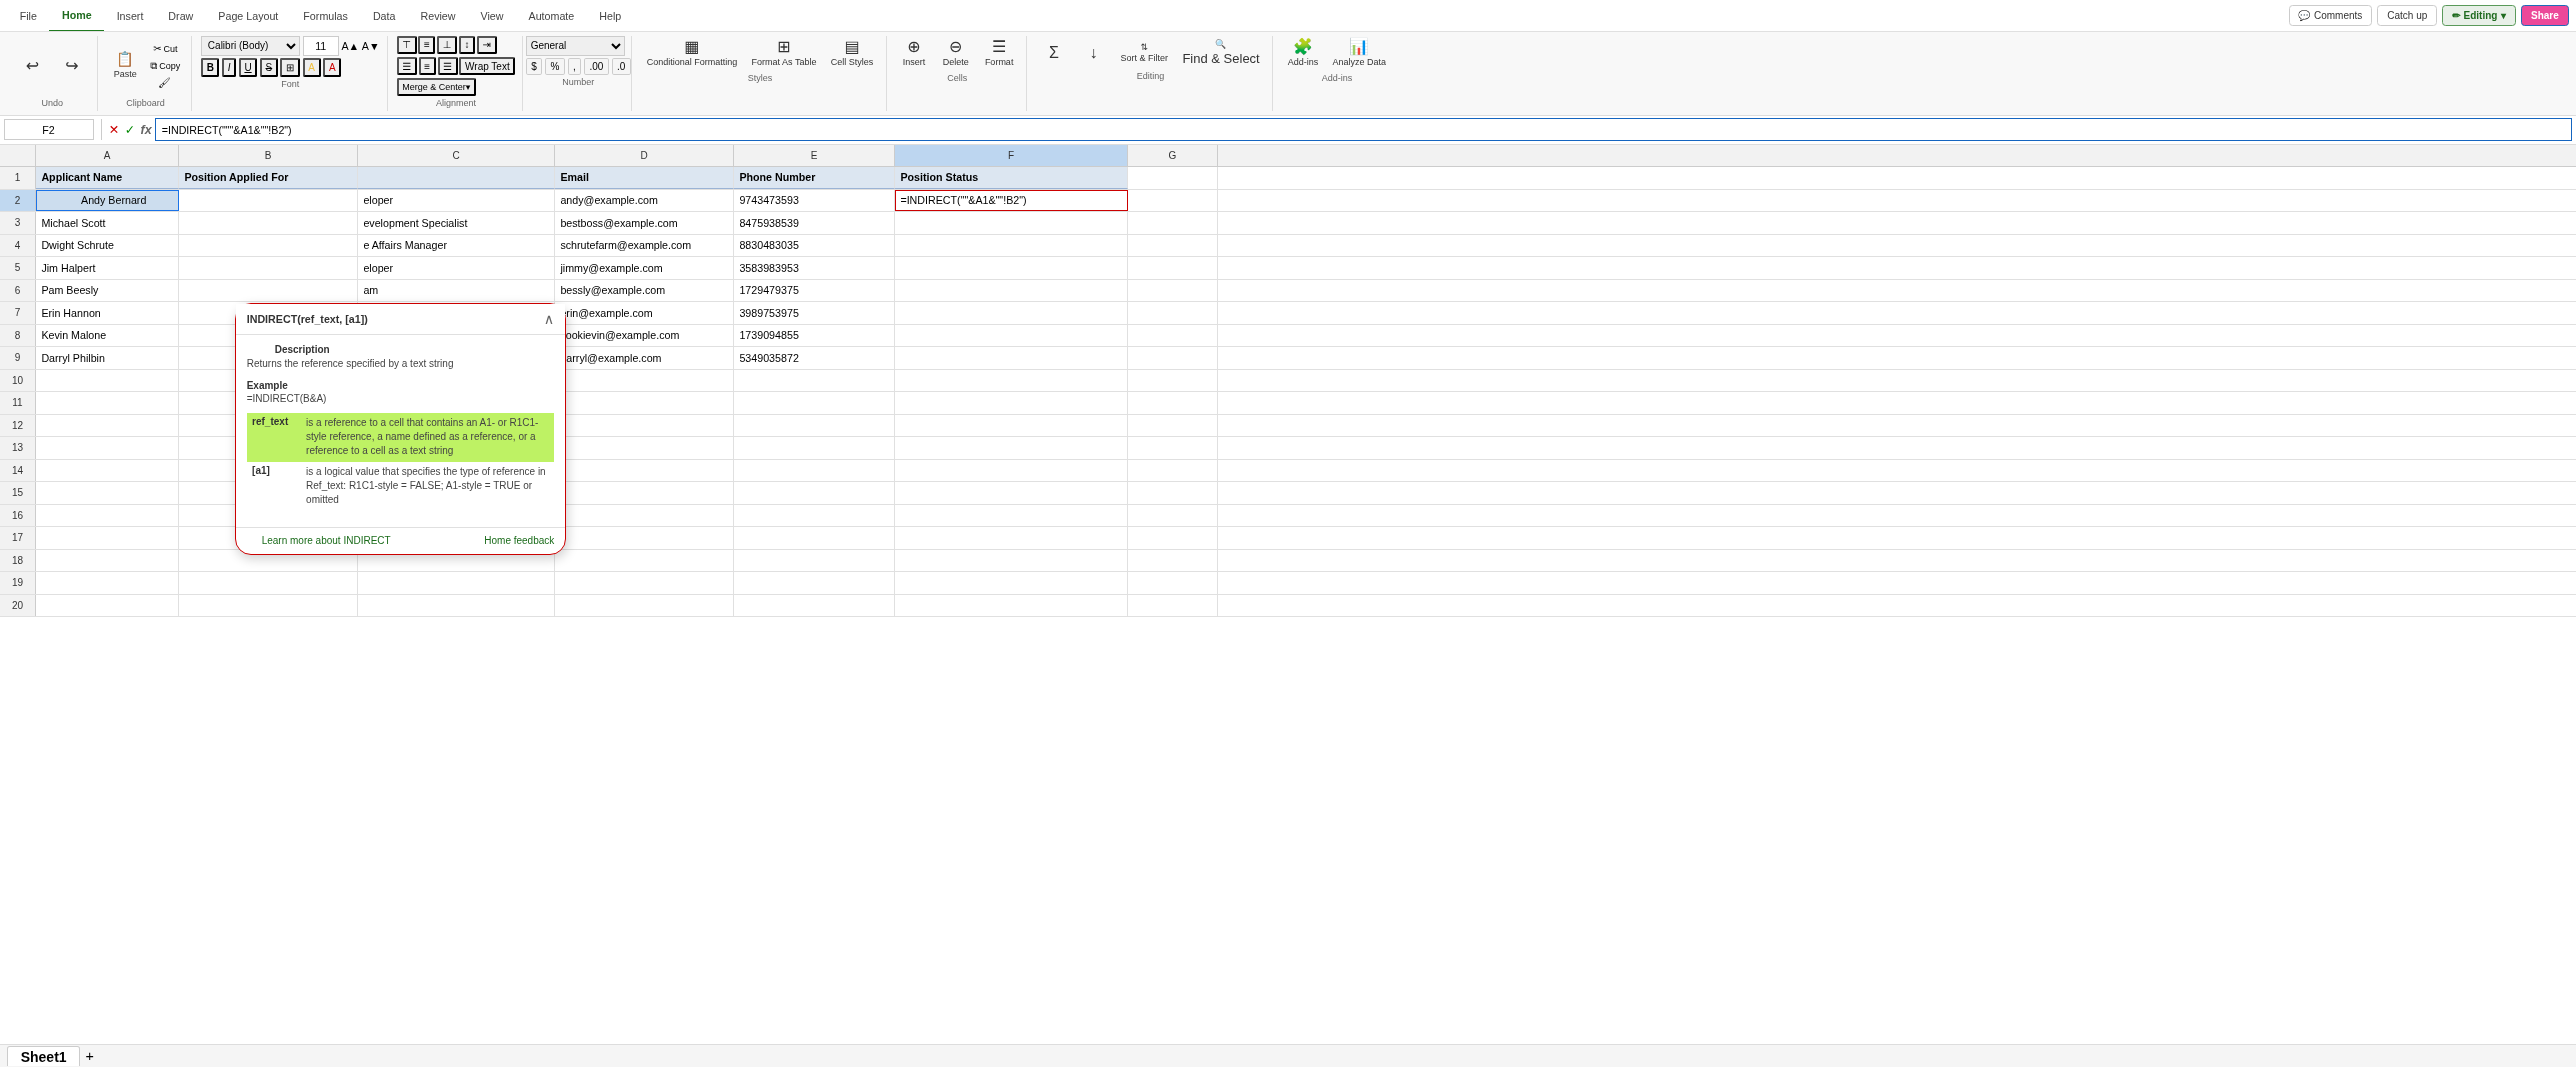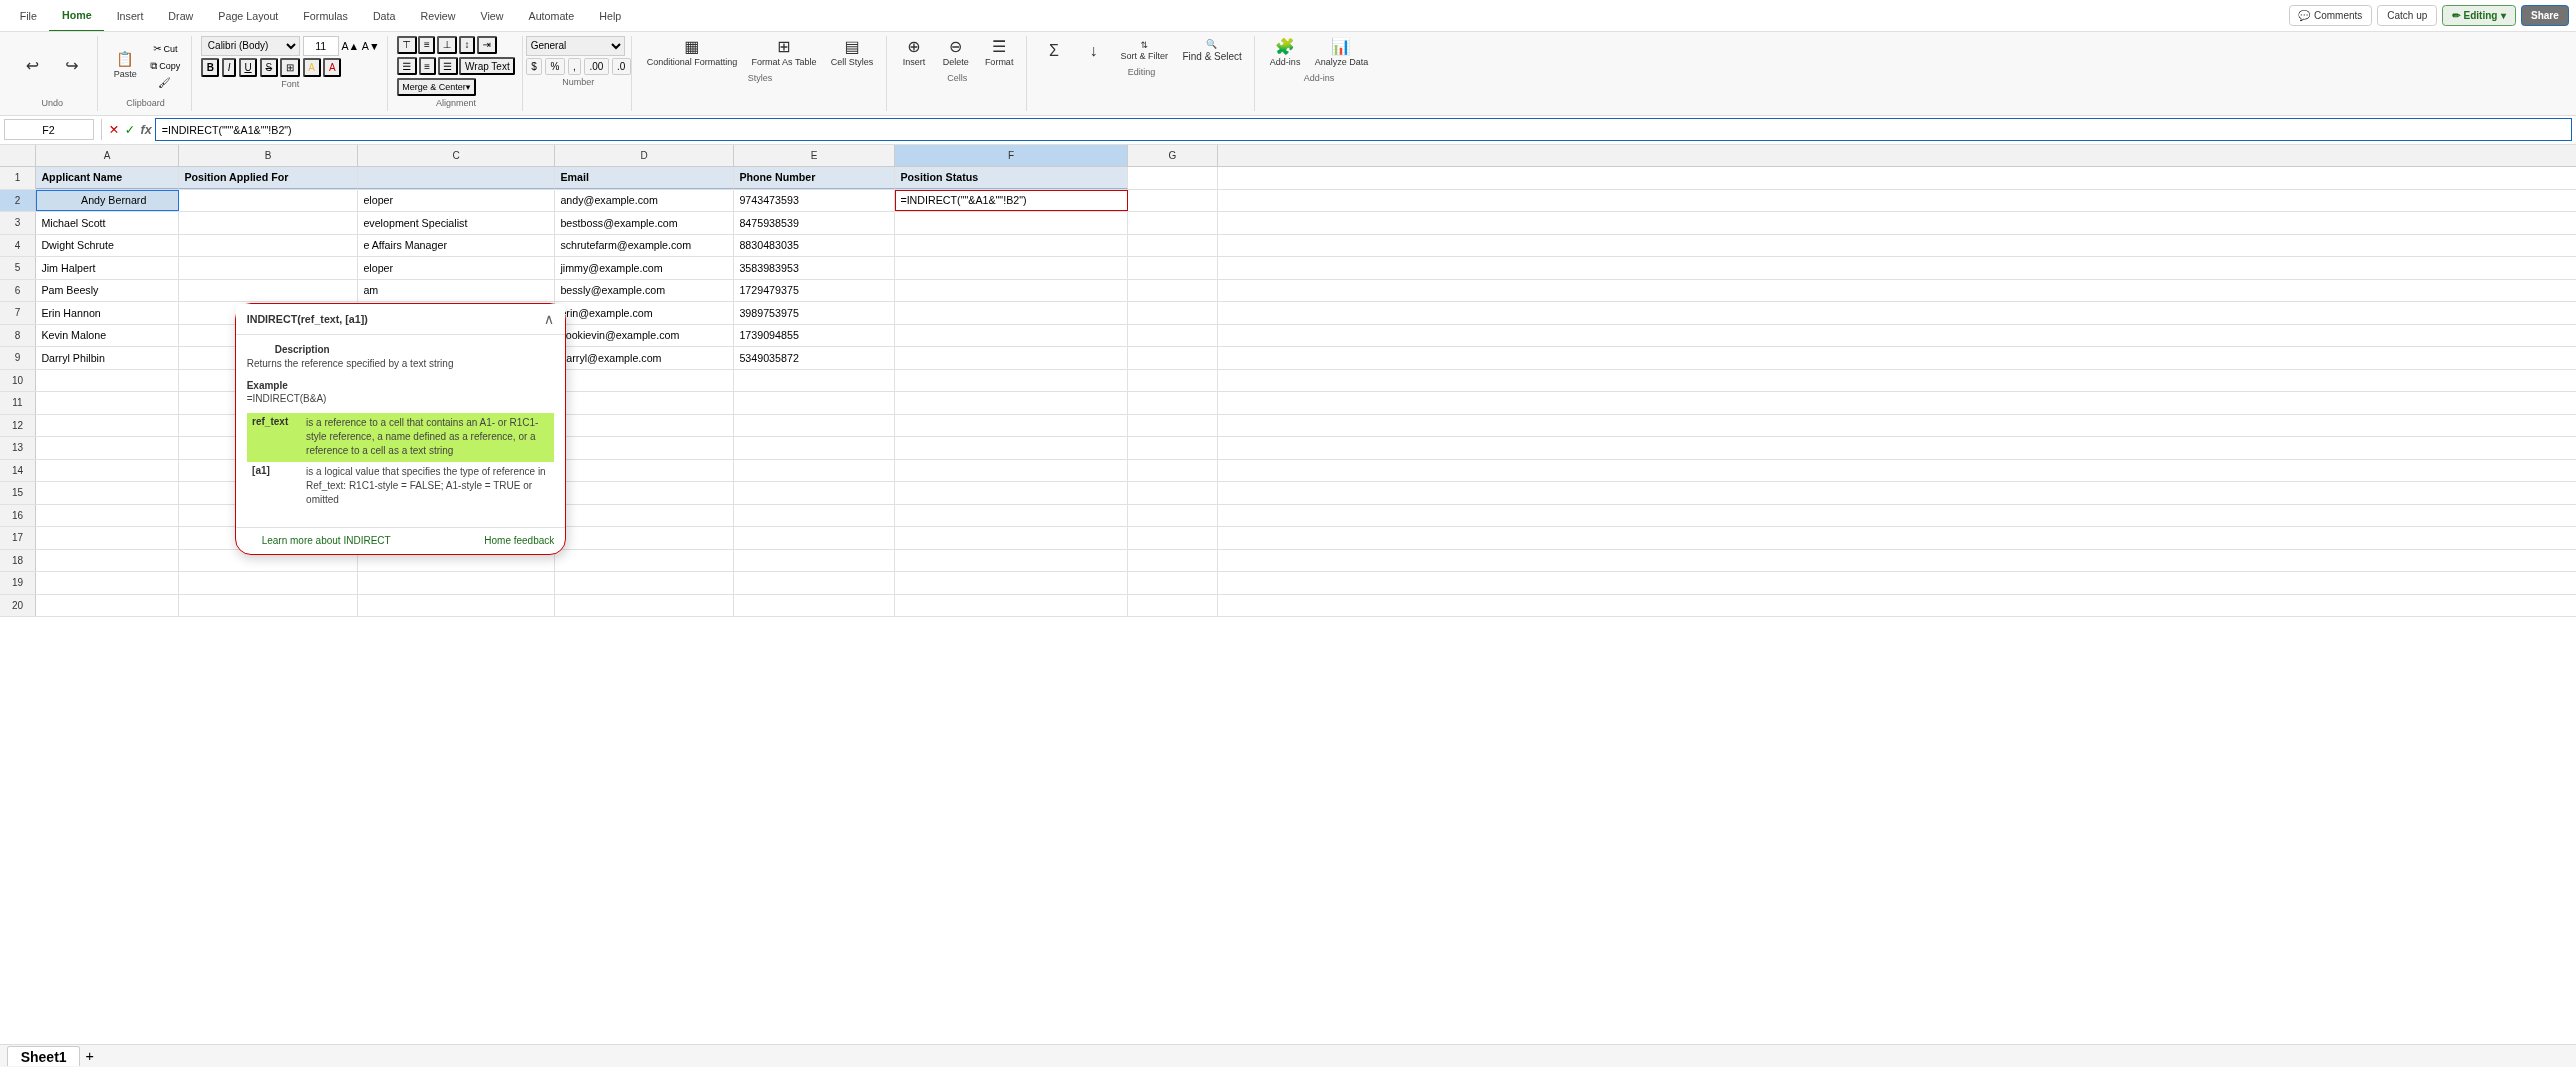--- a/index.html
+++ b/index.html
@@ -20,21 +20,21 @@
     }
     .tab-right {
       margin-left: auto; display: flex; align-items: center; gap: 5px;
     }
     .tab-right-btn {
       display: flex; align-items: center; gap: 3.6px; padding: 3.6px 9px;
       border: 0.9px solid #ccc; border-radius: 3.6px; cursor: pointer; font-size: 10px;
       background: #fff; color: #333;
     }
     .tab-right-btn.editing { background: #e8f0e8; border-color: #5a9a5a; color: #1f6b1f; font-weight: 600; }
-    .tab-right-btn.share { background: #737373; color: #fff; border-color: #1e6bb8; font-weight: 600; }
+    .tab-right-btn.share { background: #ec4899; color: #fff; border-color: #1e6bb8; font-weight: 600; }
 
     
     .toolbar {
       display: flex; align-items: stretch; padding: 3.6px 7.2px; gap: 1.8px;
       background: #f8f8f8; border-bottom: 0.9px solid #ddd; min-height: 79px;
     }
     .toolbar-group {
       display: flex; flex-direction: column; align-items: center;
       border-right: 0.9px solid #ddd; padding: 0 7.2px; min-width: 45px;
     }
@@ -372,21 +372,21 @@
         </div>
         <div class="tb-btn">
           <span class="icon">↓</span>
         </div>
         <div class="tb-btn sort-filter-btn">
           <span>⇅</span>
           <span style="font-size:9px;">Sort &amp; Filter</span>
         </div>
         <div class="tb-btn sort-filter-btn">
           <span>🔍</span>
-          <span style="font-size:10px;text-align:right;">Find &amp; Select</span>
+          <span style="font-size:13px;text-align:right;">Find &amp; Select</span>
         </div>
       </div>
       <div class="toolbar-group-label">Editing</div>
     </div>
 
     <div class="toolbar-group">
       <div style="display:flex;gap:3.6px;">
         <div class="tb-btn">
           <span class="icon">🧩</span>
           <span class="label">Add-ins</span>

